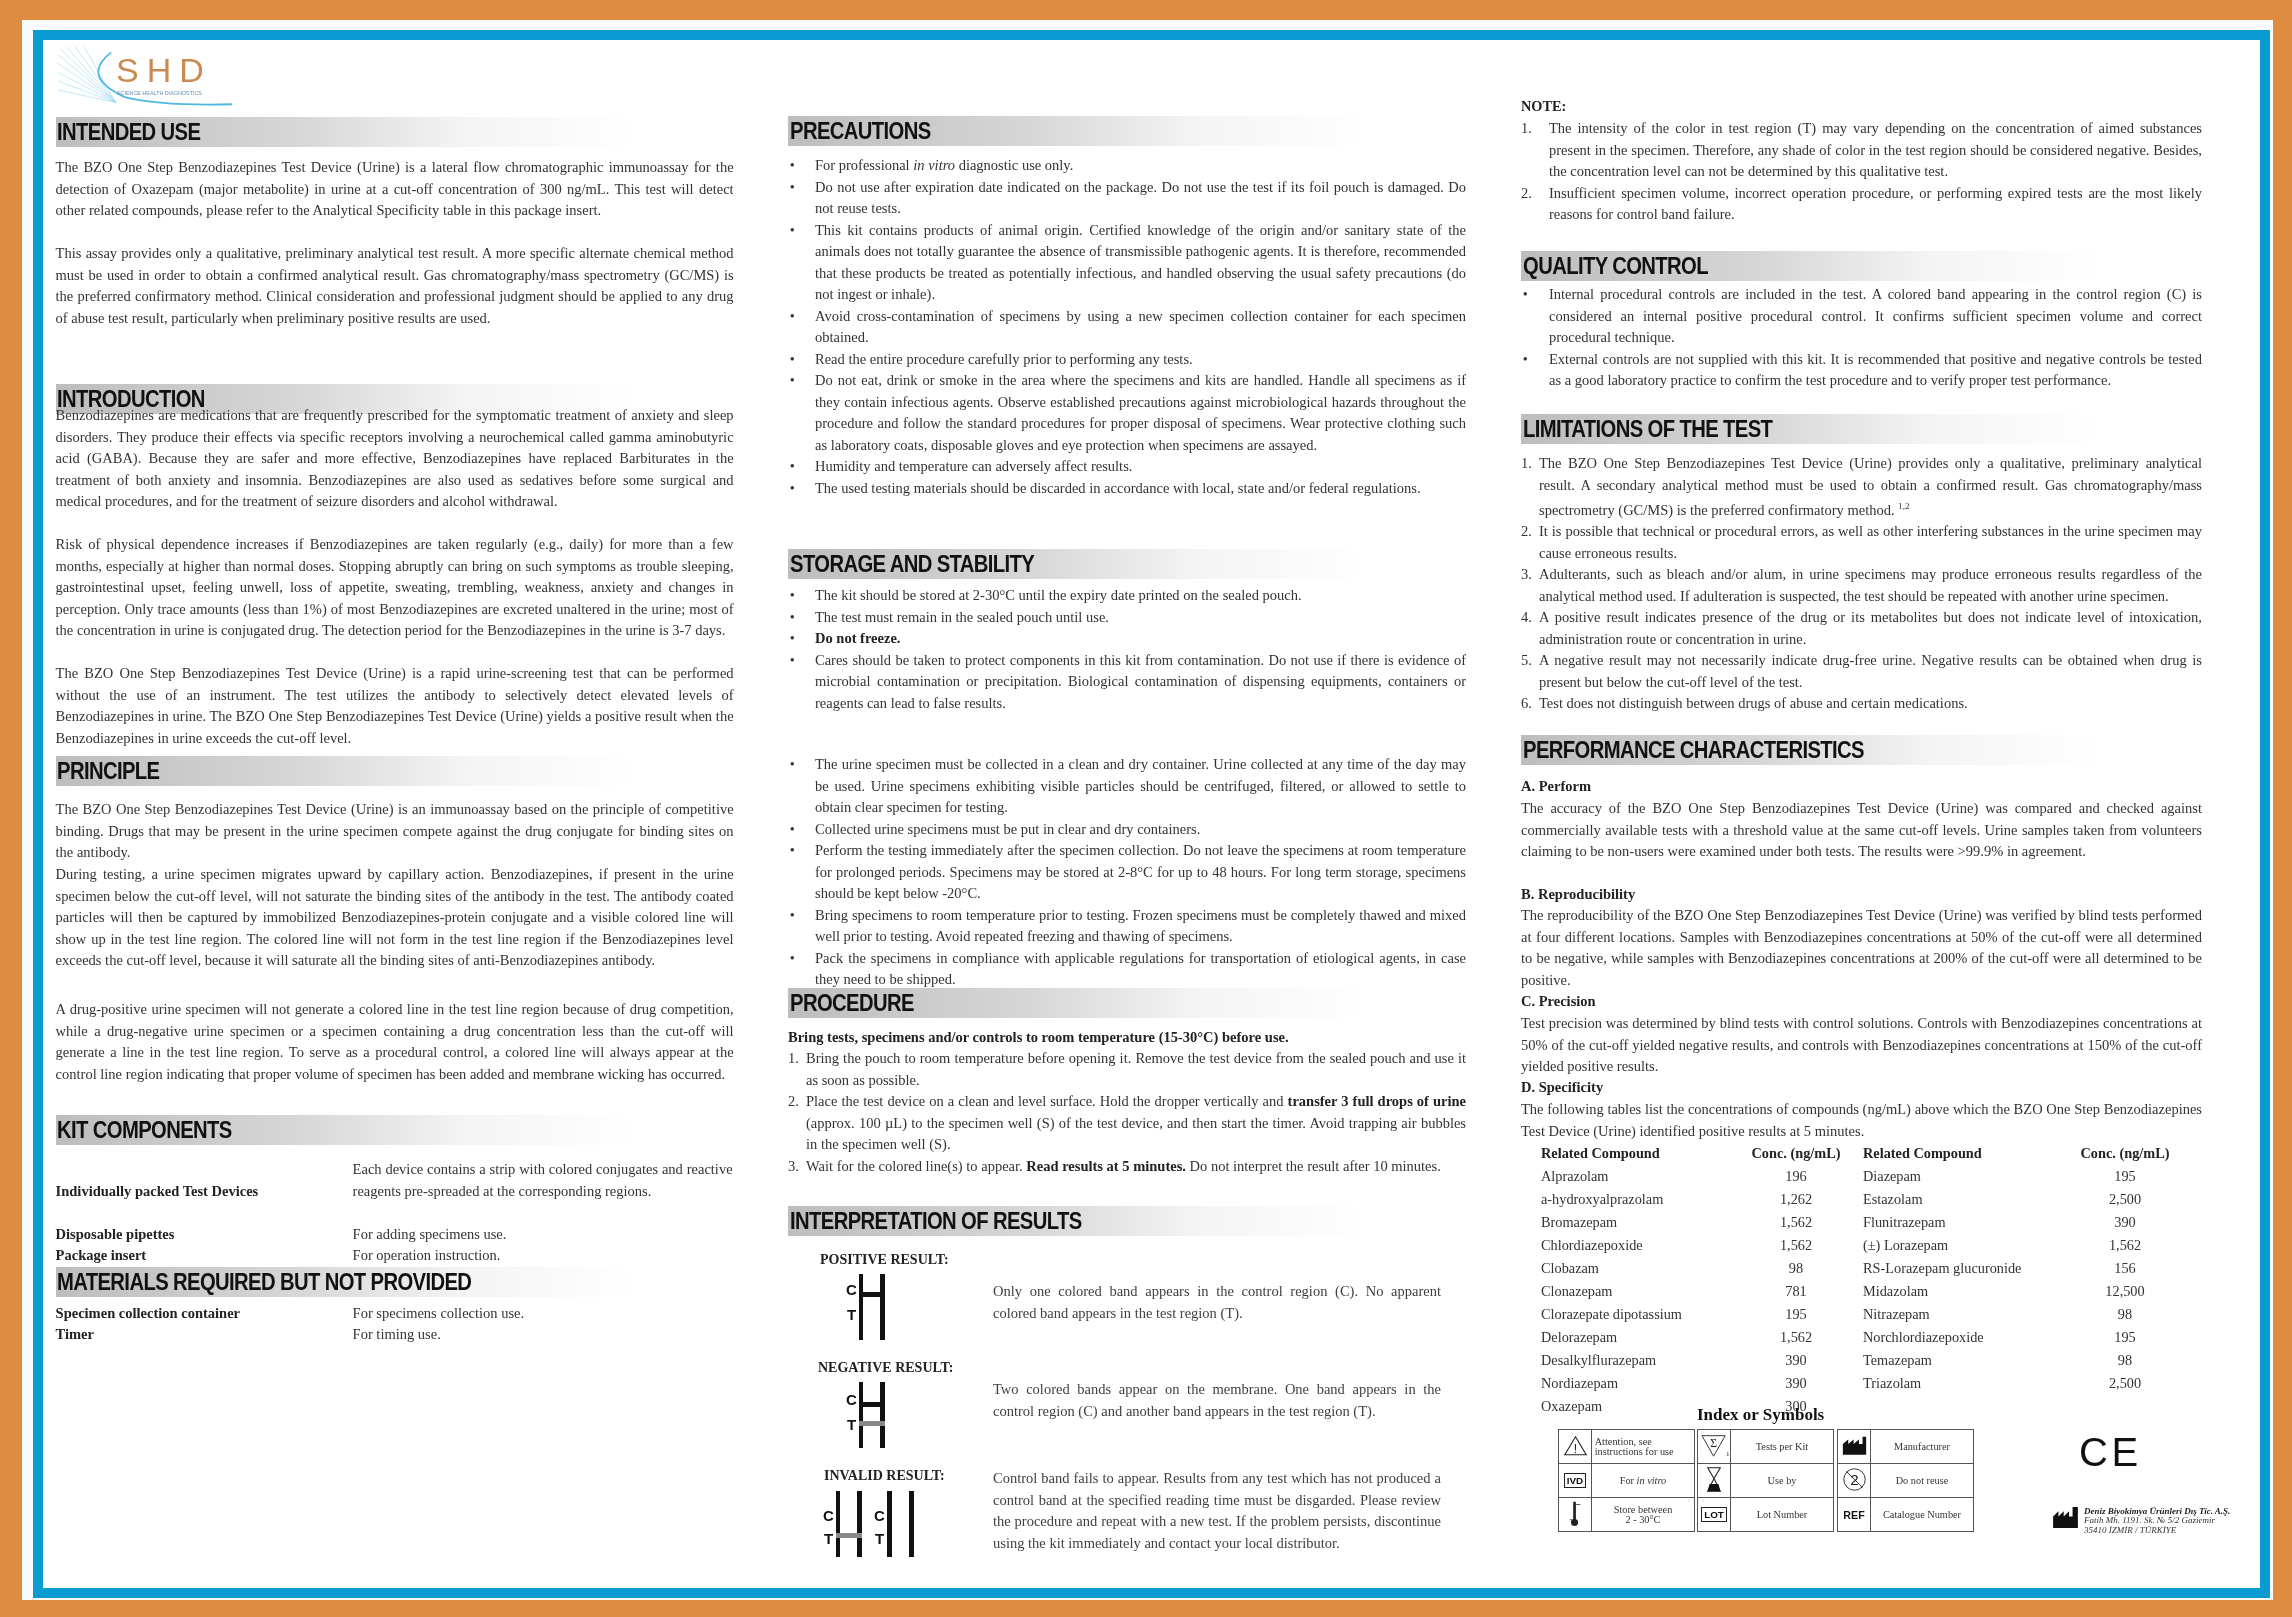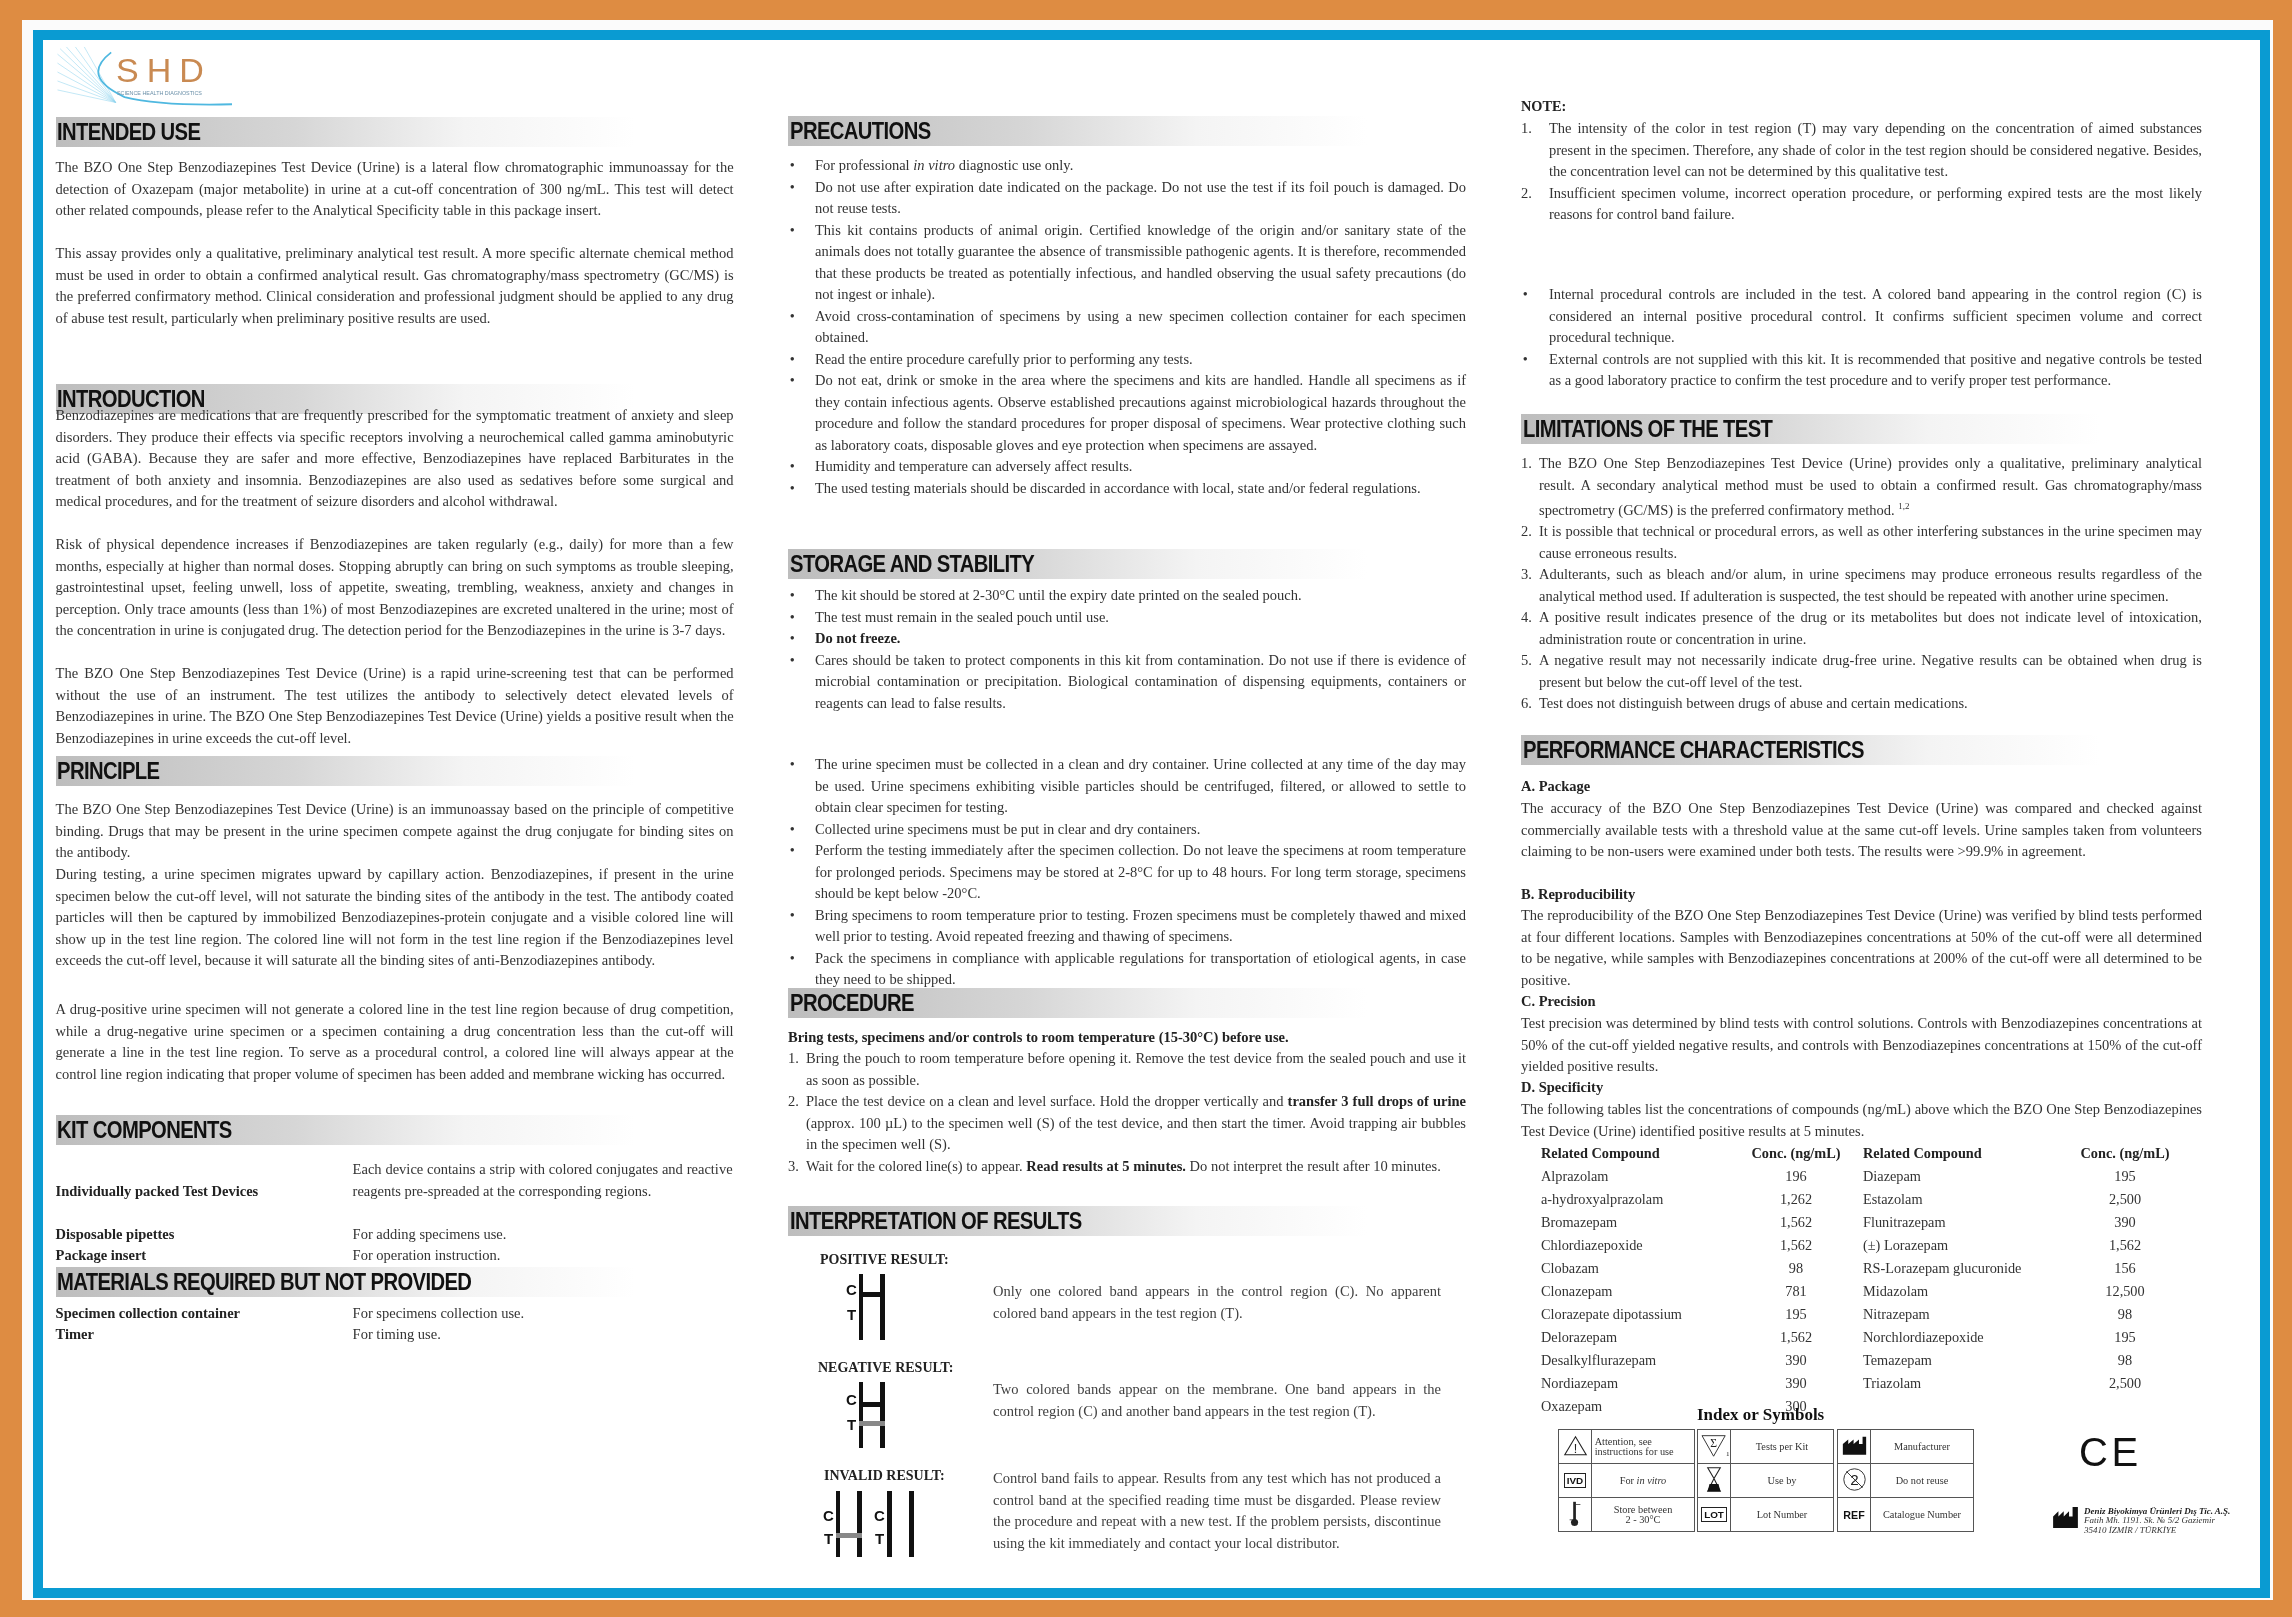--- a/index.html
+++ b/index.html
@@ -195,41 +195,44 @@
     <div class="bar" style="left:86px;top:0;height:66px;"></div>
   </div>
   <p class="res-text" style="left:949px;top:1428px;width:448px;margin:0;">Control band fails to appear. Results from any test which has not produced a control band at the specified reading time must be disgarded. Please review the procedure and repeat with a new test. If the problem persists, discontinue using the kit immediately and contact your local distributor.</p>
 
   <span class="abs bold" style="left:1477px;top:58px;font-size:14.3px;">NOTE:</span>
   <ol class="ol" style="left:1477px;top:78px;width:681px;">
     <li style="padding-left:28px;"><span class="n">1.</span><span>The intensity of the color in test region (T) may vary depending on the concentration of aimed substances present in the specimen. Therefore, any shade of color in the test region should be considered negative. Besides, the concentration level can not be determined by this qualitative test.</span></li>
     <li style="padding-left:28px;"><span class="n">2.</span><span>Insufficient specimen volume, incorrect operation procedure, or performing expired tests are the most likely reasons for control band failure.</span></li>
   </ol>
 
+  <div class="heading" style="left:1477px;top:211px;width:681px;">
+      <span>QUALITY CONTROL</span>
+    </div>
   <ul class="ul" style="left:1477px;top:244px;width:681px;">
     <li style="padding-left:28px;"><span class="b">•</span><span>Internal procedural controls are included in the test. A colored band appearing in the control region (C) is considered an internal positive procedural control. It confirms sufficient specimen volume and correct procedural technique.</span></li>
     <li style="padding-left:28px;"><span class="b">•</span><span>External controls are not supplied with this kit. It is recommended that positive and negative controls be tested as a good laboratory practice to confirm the test procedure and to verify proper test performance.</span></li>
   </ul>
 
   <div class="heading" style="left:1477px;top:374px;width:681px;">
       <span>LIMITATIONS OF THE TEST</span>
     </div>
   <ol class="ol" style="left:1477px;top:413px;width:681px;">
     <li><span class="n">1.</span><span>The BZO One Step Benzodiazepines Test Device (Urine) provides only a qualitative, preliminary analytical result. A secondary analytical method must be used to obtain a confirmed result. Gas chromatography/mass spectrometry (GC/MS) is the preferred confirmatory method. </span><sup>1,2</sup></li>
     <li><span class="n">2.</span><span>It is possible that technical or procedural errors, as well as other interfering substances in the urine specimen may cause erroneous results.</span></li>
     <li><span class="n">3.</span><span>Adulterants, such as bleach and/or alum, in urine specimens may produce erroneous results regardless of the analytical method used. If adulteration is suspected, the test should be repeated with another urine specimen.</span></li>
     <li><span class="n">4.</span><span>A positive result indicates presence of the drug or its metabolites but does not indicate level of intoxication, administration route or concentration in urine.</span></li>
     <li><span class="n">5.</span><span>A negative result may not necessarily indicate drug-free urine. Negative results can be obtained when drug is present but below the cut-off level of the test.</span></li>
     <li><span class="n">6.</span><span>Test does not distinguish between drugs of abuse and certain medications.</span></li>
   </ol>
 
   <div class="heading" style="left:1477px;top:695px;width:681px;">
       <span>PERFORMANCE CHARACTERISTICS</span>
     </div>
-  <div class="abs bold" style="left:1477px;top:736px;font-size:14.5px;line-height:21.5px;">A. Package</div>
+  <div class="abs bold" style="left:1477px;top:736px;font-size:14.5px;line-height:21.5px;">A. Perform</div>
   <p class="p" style="left:1477px;top:758px;width:681px;margin:0;">The accuracy of the BZO One Step Benzodiazepines Test Device (Urine) was compared and checked against commercially available tests with a threshold value at the same cut-off levels. Urine samples taken from volunteers claiming to be non-users were examined under both tests. The results were &gt;99.9% in agreement.</p>
   <div class="abs bold" style="left:1477px;top:844px;font-size:14.5px;line-height:21.5px;">B. Reproducibility</div>
   <p class="p" style="left:1477px;top:865px;width:681px;margin:0;">The reproducibility of the BZO One Step Benzodiazepines Test Device (Urine) was verified by blind tests performed at four different locations. Samples with Benzodiazepines concentrations at 50% of the cut-off were all determined to be negative, while samples with Benzodiazepines concentrations at 200% of the cut-off were all determined to be positive.</p>
   <div class="abs bold" style="left:1477px;top:951px;font-size:14.5px;line-height:21.5px;">C. Precision</div>
   <p class="p" style="left:1477px;top:973px;width:681px;margin:0;">Test precision was determined by blind tests with control solutions. Controls with Benzodiazepines concentrations at 50% of the cut-off yielded negative results, and controls with Benzodiazepines concentrations at 150% of the cut-off yielded positive results.</p>
   <div class="abs bold" style="left:1477px;top:1037px;font-size:14.5px;line-height:21.5px;">D. Specificity</div>
   <p class="p" style="left:1477px;top:1059px;width:681px;margin:0;">The following tables list the concentrations of compounds (ng/mL) above which the BZO One Step Benzodiazepines Test Device (Urine) identified positive results at 5 minutes.</p>
 
   <table class="spec" style="left:1497px;top:1102px;width:649px;">
     <colgroup>

